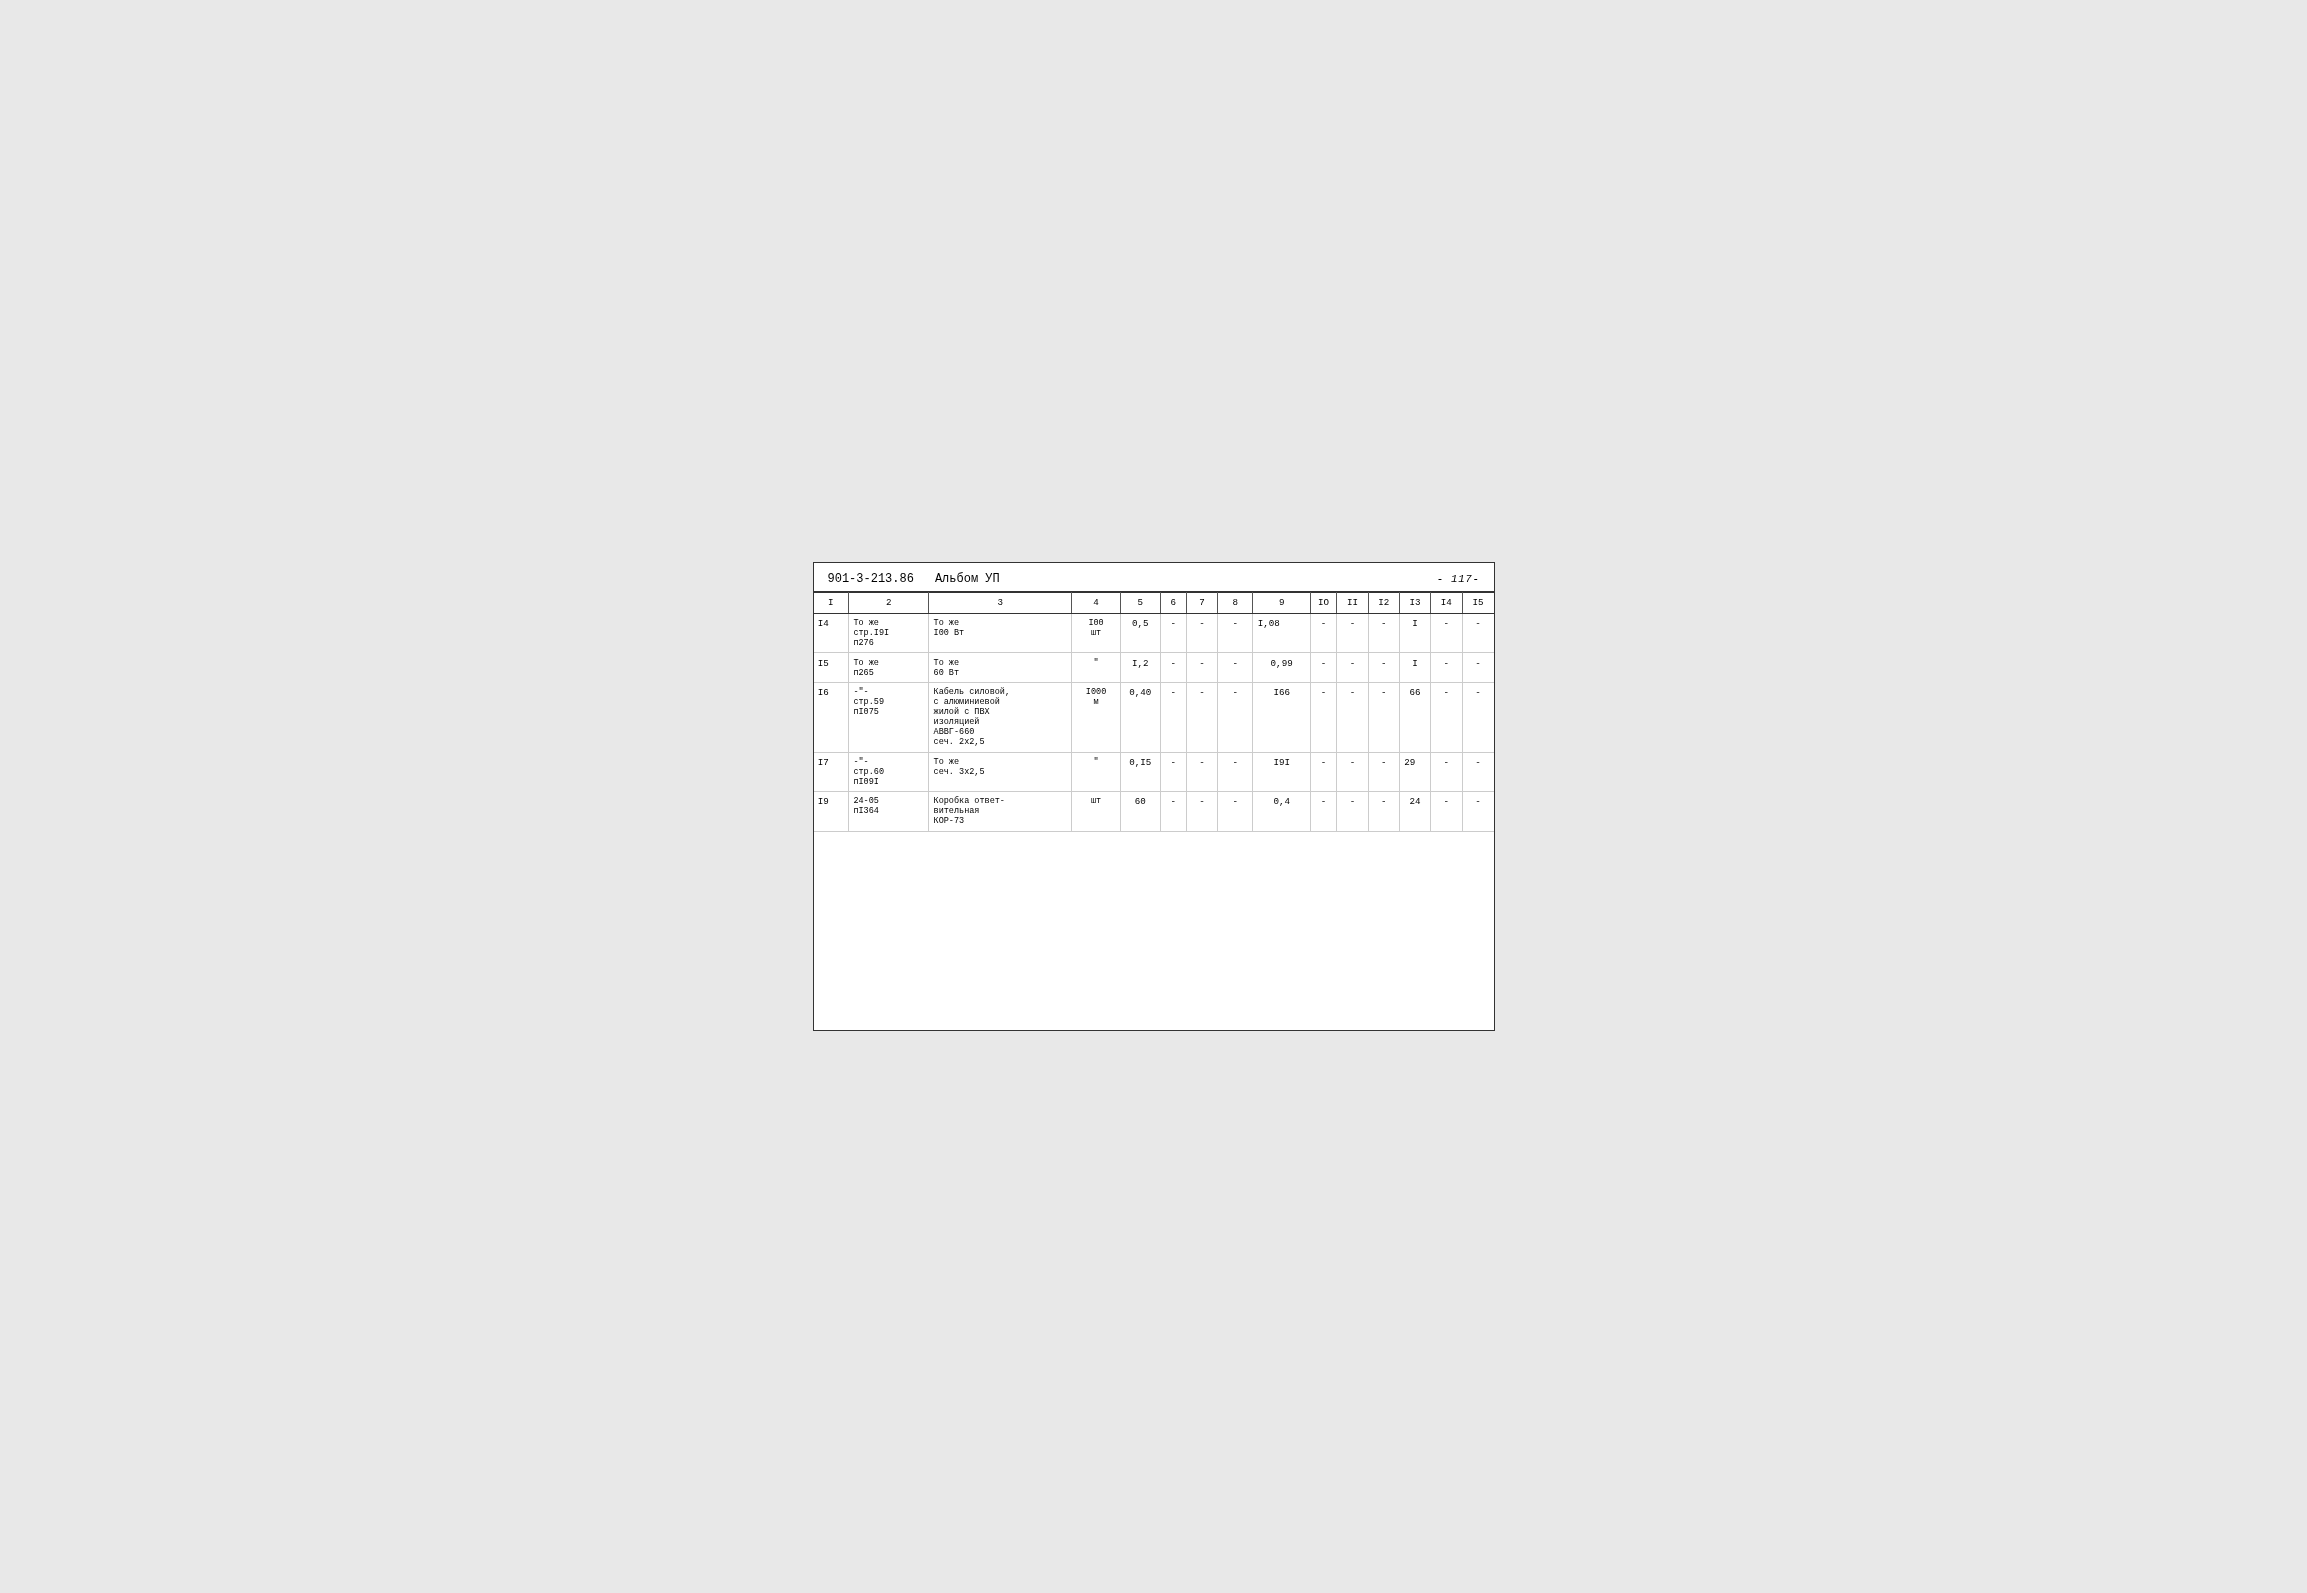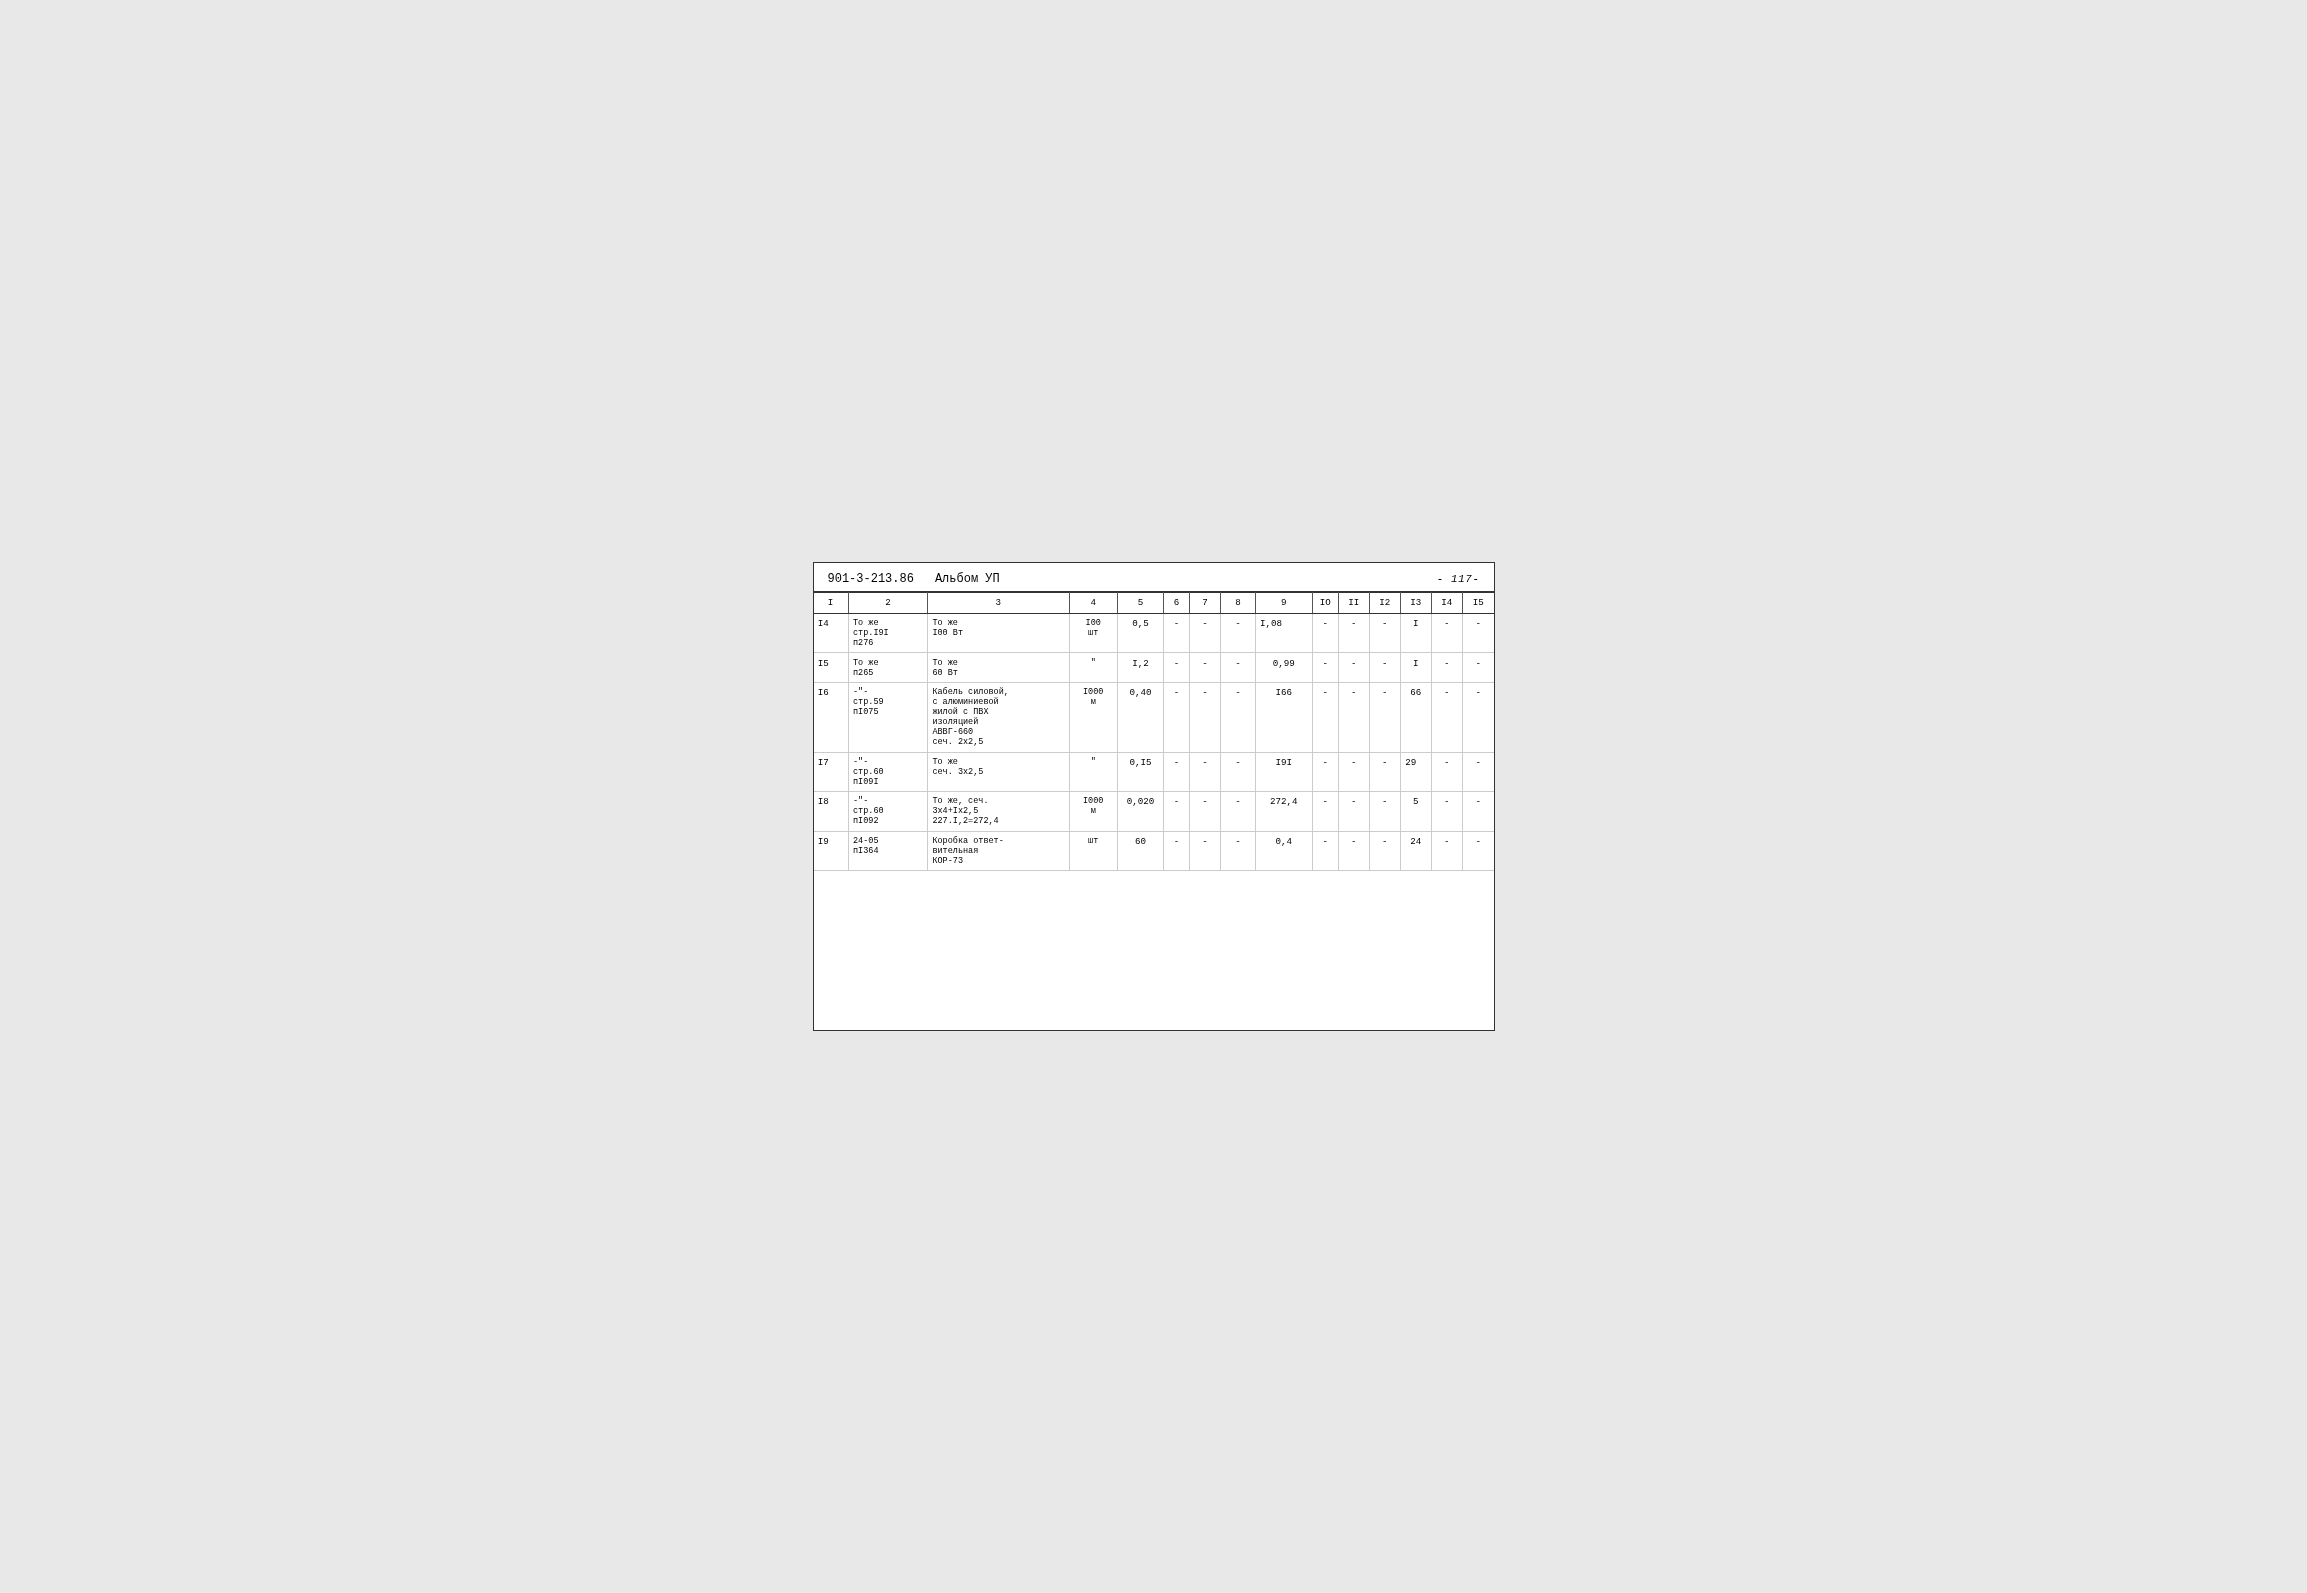--- a/index.html
+++ b/index.html
@@ -197,42 +197,20 @@
             <td style="white-space: pre-line;;text-align:center">-</td>
             <td style="white-space: pre-line;;text-align:center">I9I</td>
             <td style="white-space: pre-line;;text-align:center">-</td>
             <td style="white-space: pre-line;;text-align:center">-</td>
             <td style="white-space: pre-line;;text-align:center">-</td>
             <td style="white-space: pre-line;;">29</td>
             <td style="white-space: pre-line;;text-align:center">-</td>
             <td style="white-space: pre-line;;text-align:center">-</td>
           </tr>
           <tr>
-            <td style="white-space: pre-line;">I8</td>
-            <td style="white-space: pre-line;;font-size:8.5px">-"-
-стр.60
-пI092</td>
-            <td style="white-space: pre-line;;font-size:8.5px">То же, сеч.
-3х4+Iх2,5
-227.I,2=272,4</td>
-            <td style="white-space: pre-line; font-size: 8.5px; text-align: center;">I000
-м</td>
-            <td style="white-space: pre-line;;text-align:center">0,020</td>
-            <td style="white-space: pre-line;;text-align:center">-</td>
-            <td style="white-space: pre-line;;text-align:center">-</td>
-            <td style="white-space: pre-line;;text-align:center">-</td>
-            <td style="white-space: pre-line;;text-align:center">272,4</td>
-            <td style="white-space: pre-line;;text-align:center">-</td>
-            <td style="white-space: pre-line;;text-align:center">-</td>
-            <td style="white-space: pre-line;;text-align:center">-</td>
-            <td style="white-space: pre-line;;text-align:center">5</td>
-            <td style="white-space: pre-line;;text-align:center">-</td>
-            <td style="white-space: pre-line;;text-align:center">-</td>
-          </tr>
-          <tr>
             <td style="white-space: pre-line;">I9</td>
             <td style="white-space: pre-line;;font-size:8.5px">24-05
 пI364</td>
             <td style="white-space: pre-line;;font-size:8.5px">Коробка ответ-
 вительная
 КОР-73</td>
             <td style="white-space: pre-line; font-size: 8.5px; text-align: center;">шт</td>
             <td style="white-space: pre-line;;text-align:center">60</td>
             <td style="white-space: pre-line;;text-align:center">-</td>
             <td style="white-space: pre-line;;text-align:center">-</td>

